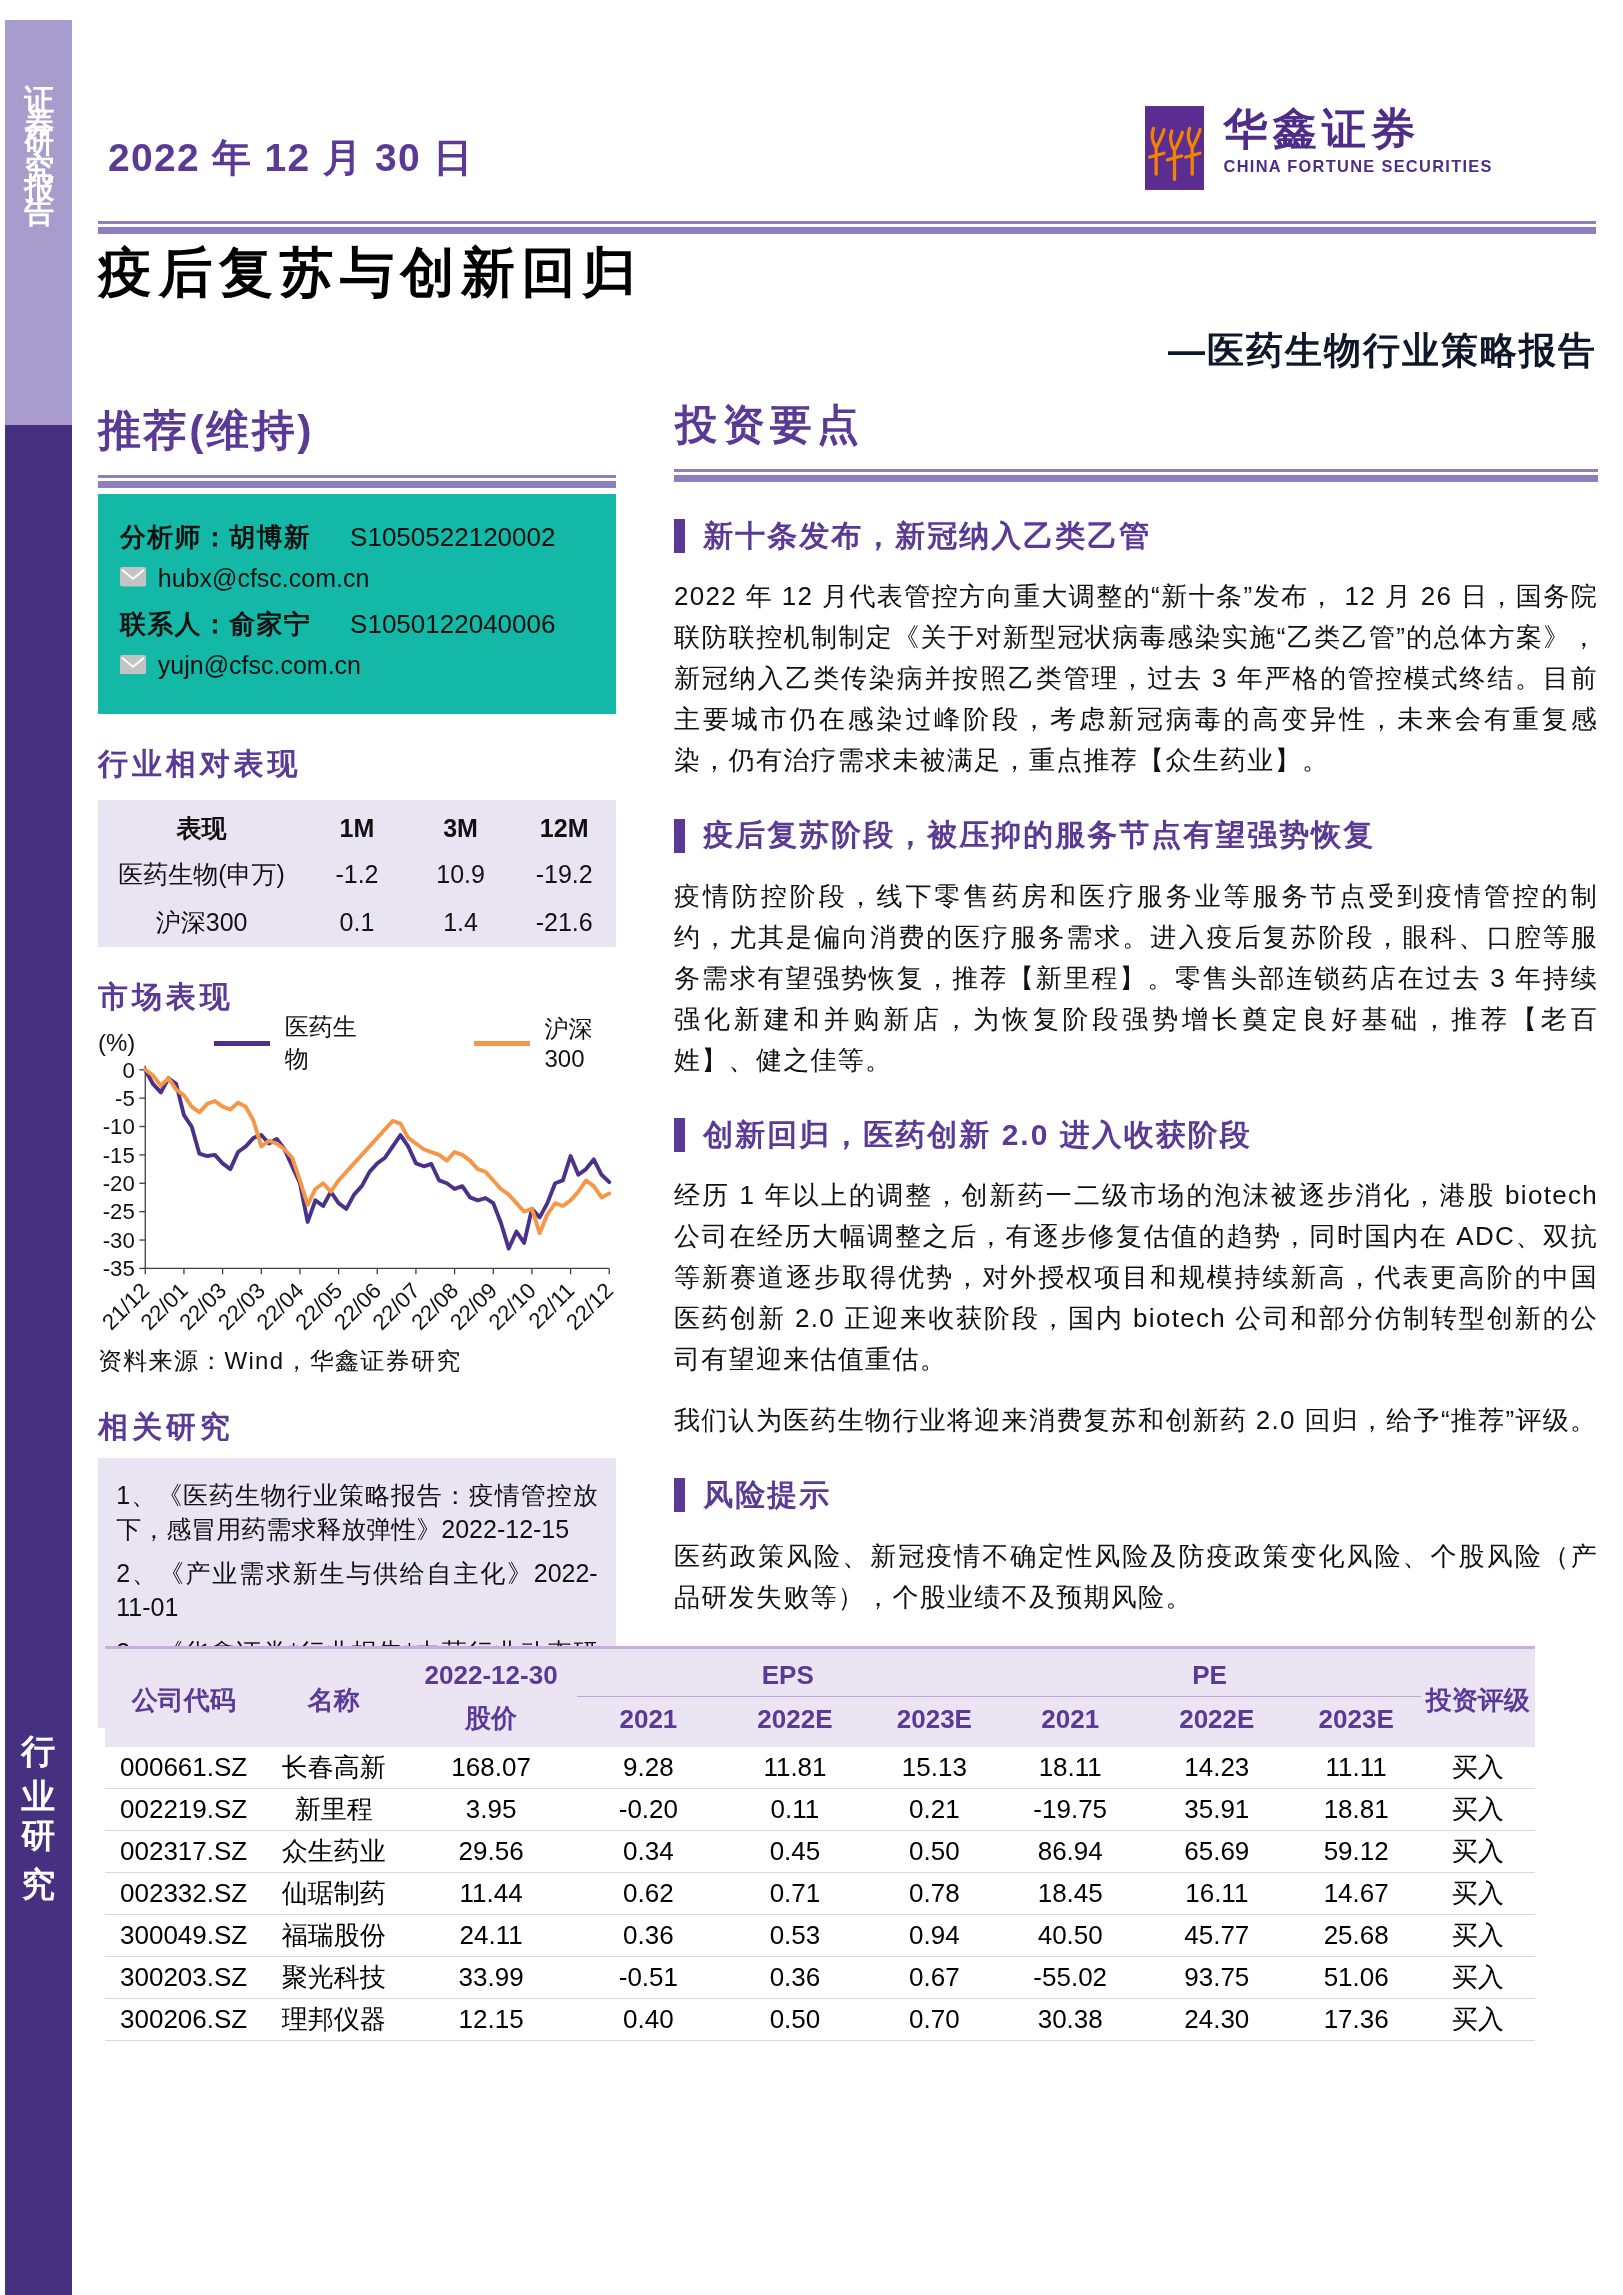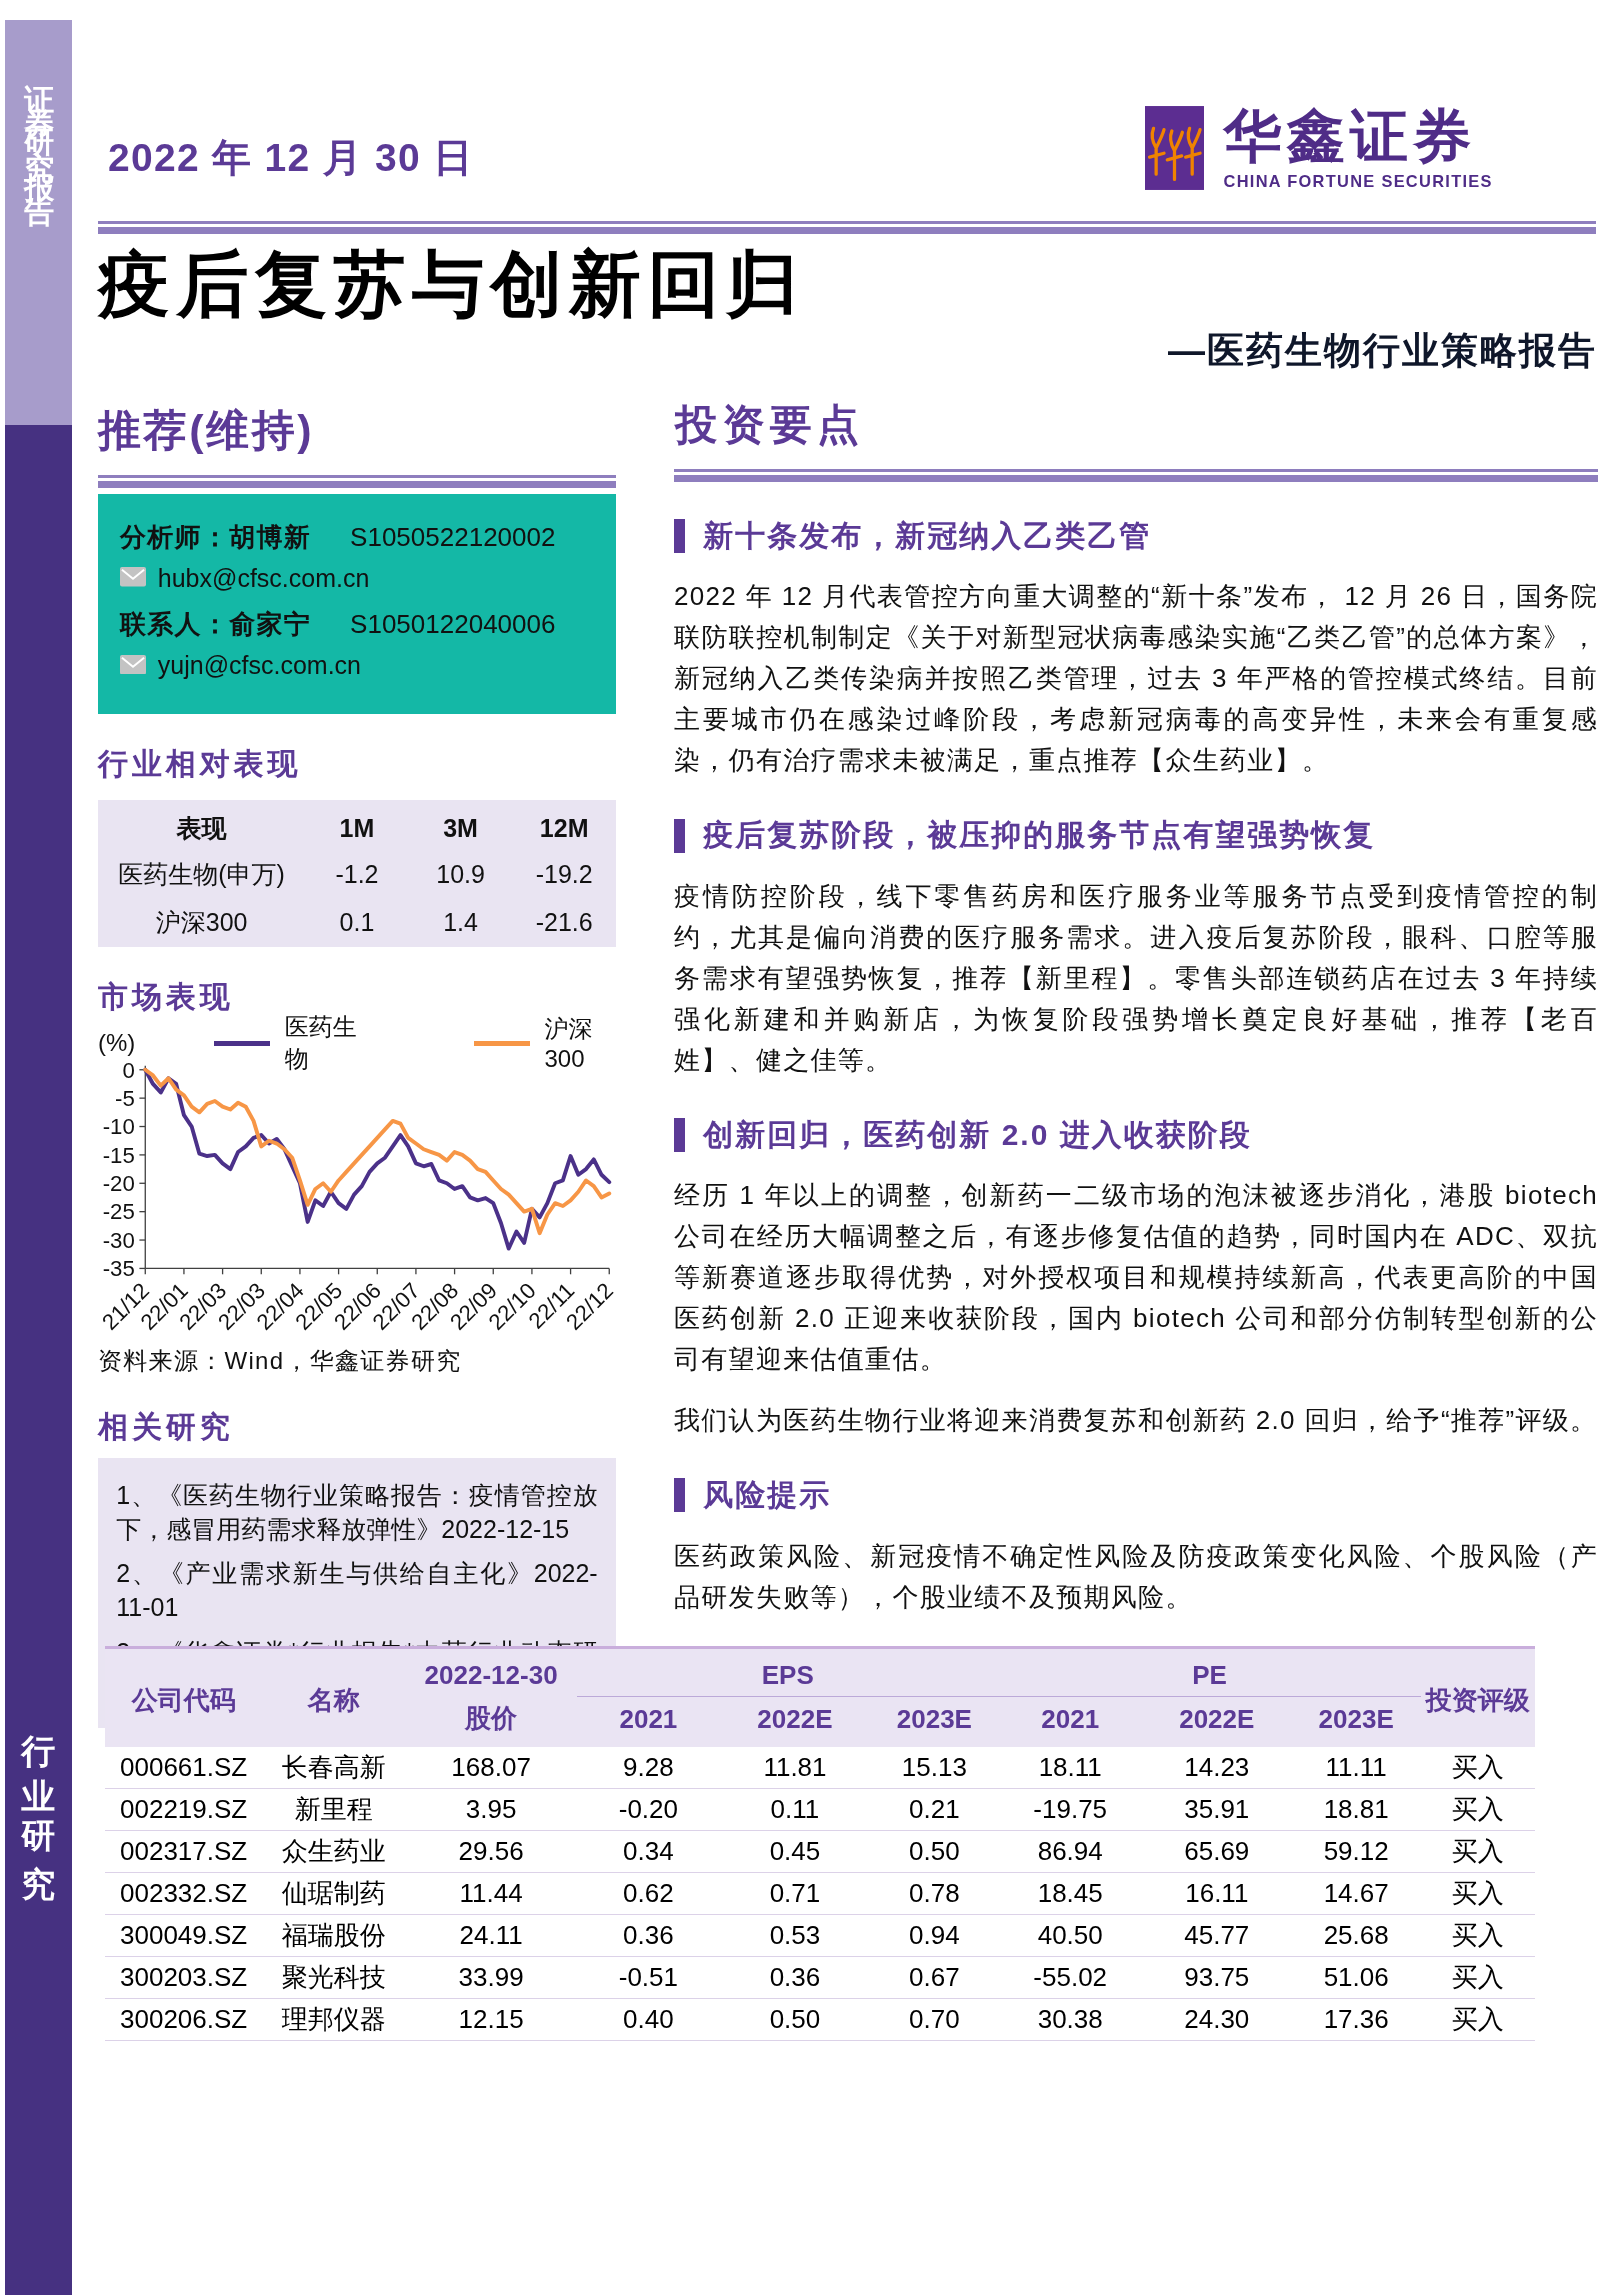--- a/index.html
+++ b/index.html
@@ -10,25 +10,25 @@
   .sb-top{position:absolute;left:5.2px;top:19.6px;width:67px;height:406px;background:#A79CCB;}
   .sb-bottom{position:absolute;left:5.2px;top:425px;width:67px;height:1870px;background:#463181;}
   .vlabel{position:absolute;left:50%;transform:translateX(-50%);color:#fff;
           writing-mode:vertical-rl;text-orientation:upright;font-weight:bold;}
   .vlabel-top{top:41px;font-size:30px;letter-spacing:22px;}
   .vlabel-bottom{top:1283px;font-size:34px;letter-spacing:43px;}
 
   
   .date{position:absolute;left:108px;top:131px;font-size:39px;font-weight:bold;color:#5B3A96;letter-spacing:1.3px;}
   .brand{position:absolute;left:1145px;top:106px;display:flex;gap:19.6px;align-items:flex-start;}
-  .brand-cn{font-size:58px;font-weight:bold;color:#4F2C87;letter-spacing:5.2px;line-height:1.05;}
+  .brand-cn{font-size:44px;font-weight:bold;color:#4F2C87;letter-spacing:5.2px;line-height:1.05;}
   .brand-en{font-size:16.4px;font-weight:bold;color:#4F2C87;letter-spacing:1.3px;margin-top:5.2px;}
   .rule{height:13px;background:linear-gradient(#8E7EBE 0 2.6px,#ffffff 2.6px 5.9px,#8E7EBE 5.9px 13px);}
   .rule-top{position:absolute;left:98px;top:221px;width:1498px;}
-  .title{position:absolute;left:98px;top:237px;font-size:72px;font-weight:bold;color:#000;letter-spacing:6.5px;margin:0;}
+  .title{position:absolute;left:98px;top:237px;font-size:54px;font-weight:bold;color:#000;letter-spacing:6.5px;margin:0;}
   .subtitle{position:absolute;left:674px;top:326px;width:923px;text-align:right;
             font-size:37px;font-weight:bold;color:#0f172a;letter-spacing:2px;}
 
   
   .col-left{position:absolute;left:98px;top:393px;width:518px;}
   .col-right{position:absolute;left:674px;top:393px;width:924px;}
 
   .rating{font-size:43px;font-weight:bold;color:#5B3A96;margin:9.2px 0 14.4px 0;letter-spacing:2.6px;}
   .analyst-box{margin-top:6px;background:#14b8a6;padding:19.6px 22px;}
   .a-row{display:flex;align-items:baseline;font-size:26px;color:#111;margin:6.5px 0 3.9px 0;}

